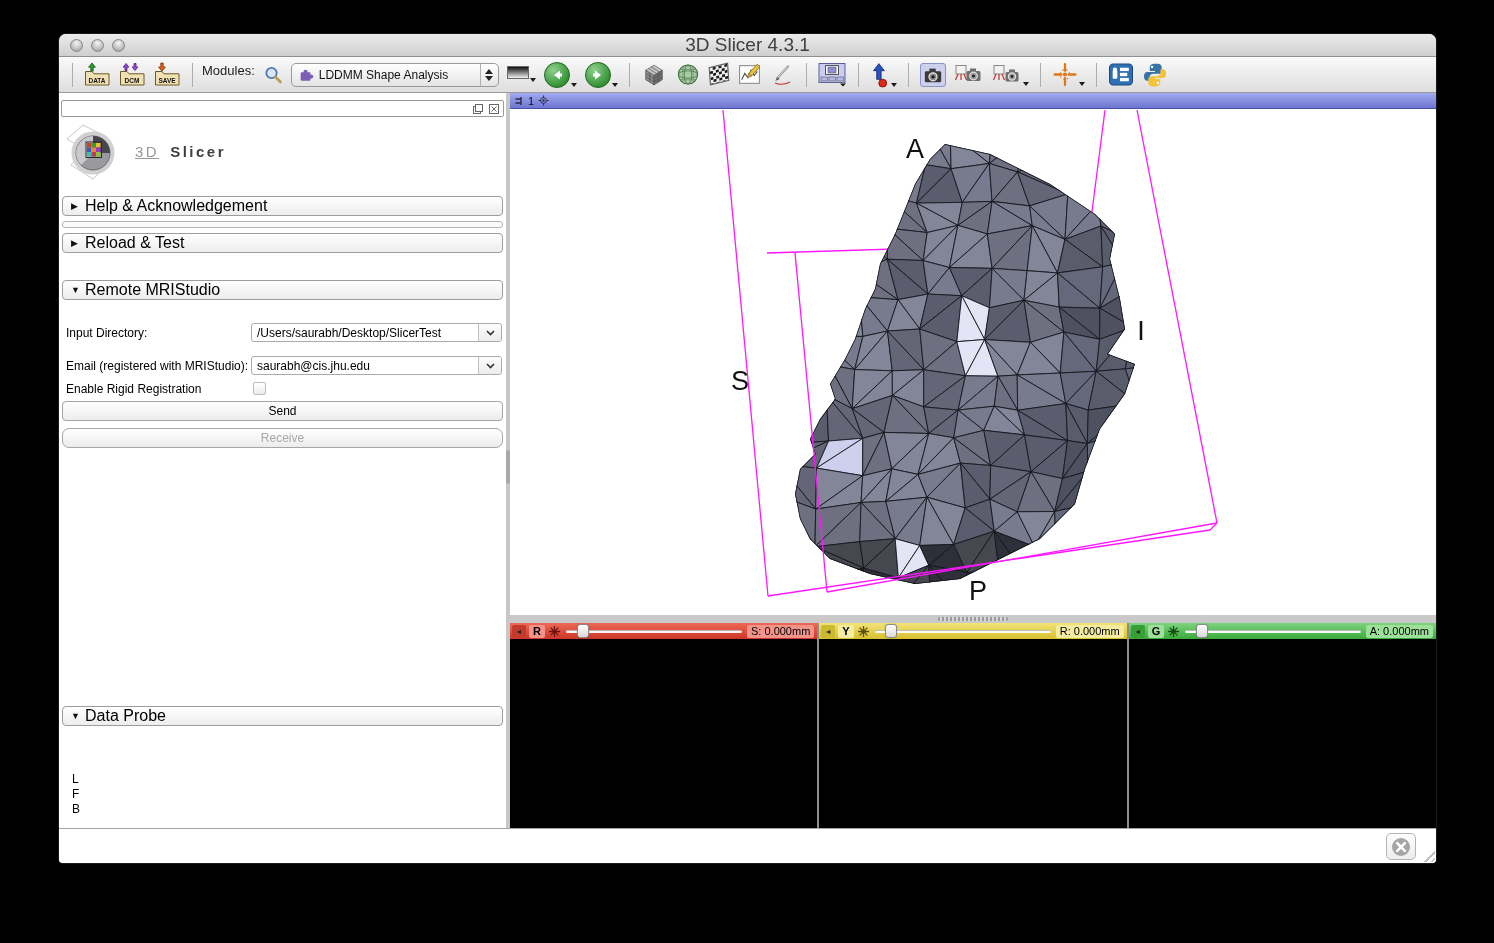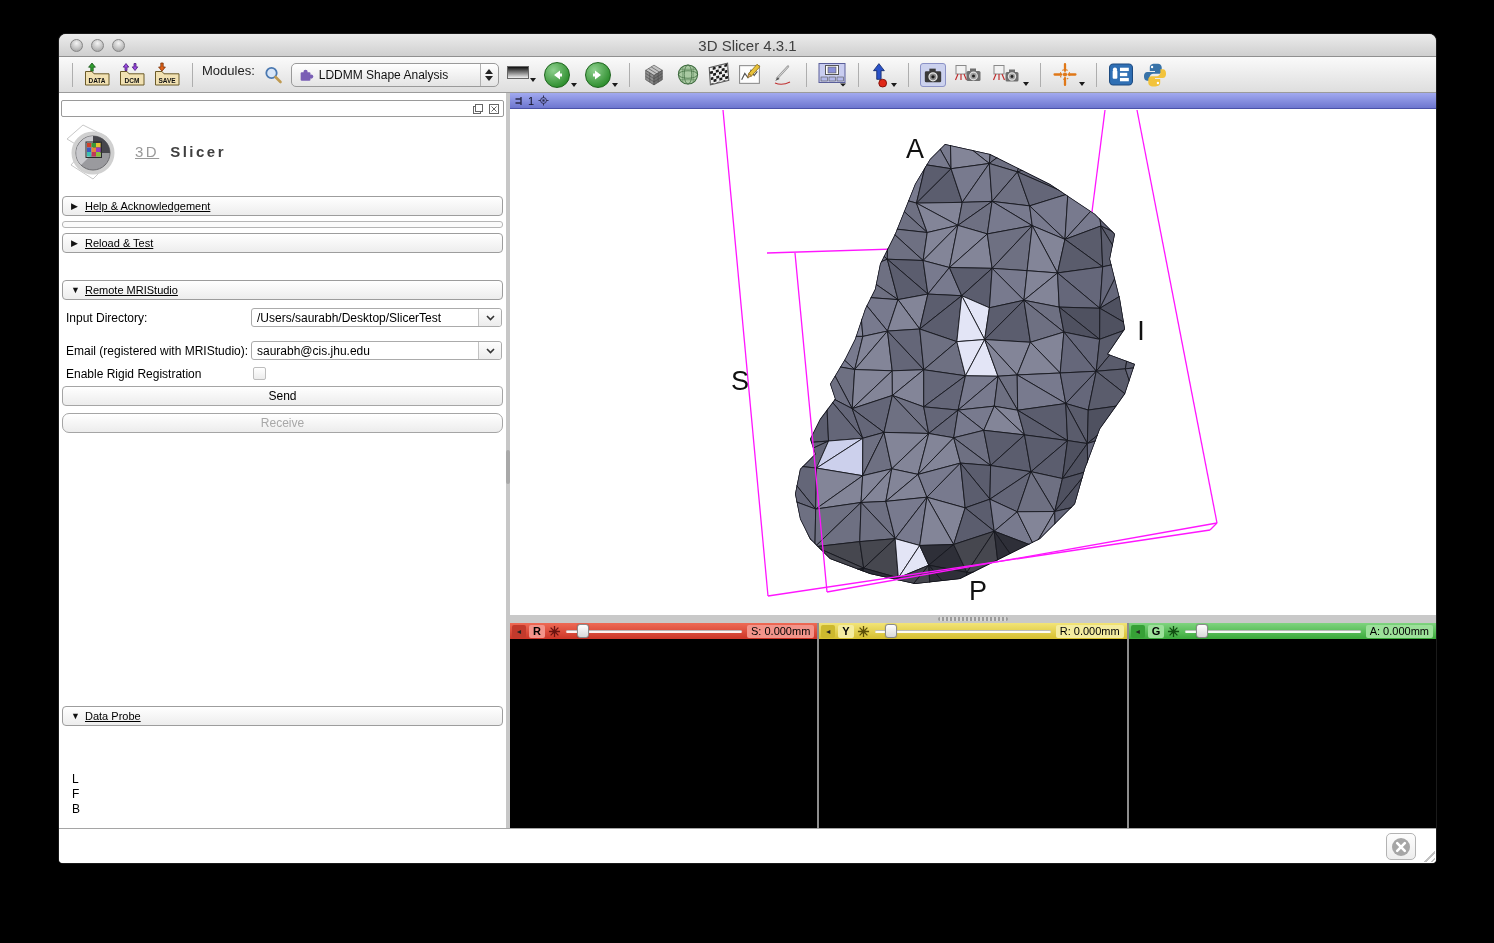--- a/index.html
+++ b/index.html
@@ -7,21 +7,21 @@
   *{box-sizing:border-box;}
   .window{position:absolute;left:59px;top:34px;width:1377px;height:829px;background:#ececec;
     border-radius:7px 7px 4px 4px;overflow:hidden;display:flex;flex-direction:column;
     box-shadow:0 0 0 1px #1a1a1a;}
   
   .titlebar{height:23px;background:linear-gradient(#ececec,#cfcfcf);border-bottom:1px solid #8f8f8f;
     position:relative;display:flex;align-items:center;flex:0 0 auto;}
   .lights{position:absolute;left:11px;top:5px;display:flex;gap:8px;}
   .light{width:13px;height:13px;border-radius:50%;border:1px solid #858585;
     background:radial-gradient(circle at 50% 30%,#f4f4f4,#b5b5b5 70%,#9a9a9a);}
-  .wtitle{margin:0 auto;font-size:15px;color:#404040;}
+  .wtitle{margin:0 auto;font-size:19px;color:#404040;}
   
   .toolbar{height:36px;background:linear-gradient(#fafafa,#dedede);border-bottom:1px solid #9b9b9b;
     display:flex;align-items:center;padding:0 6px;flex:0 0 auto;}
   .sep{width:1px;height:24px;background:#aeaeae;margin:0 7px;flex:0 0 auto;}
   .tbtn{display:flex;align-items:flex-end;position:relative;margin:0 4px;flex:0 0 auto;cursor:default;}
   .modlabel{font-size:13px;color:#222;margin:0 4px 8px 2px;}
   .combo-mod{display:flex;align-items:center;width:208px;height:24px;border:1px solid #9a9a9a;border-radius:5px;
     background:linear-gradient(#ffffff,#e4e4e4);padding:0 0 0 6px;margin:0 4px;}
   .combo-mod .mtext{font-size:12px;color:#111;flex:1;margin-left:5px;white-space:nowrap;overflow:hidden;}
   .stepper{width:18px;height:22px;border-left:1px solid #b0b0b0;display:flex;flex-direction:column;
@@ -46,21 +46,21 @@
   .scrollthumb{position:absolute;left:0;top:357px;width:4px;height:34px;background:#a9a9a9;border-radius:2px;}
   .dockbar{margin:7px 2px 0 2px;height:17px;border:1px solid #9a9a9a;border-radius:2px;background:#fff;
     display:flex;align-items:center;justify-content:flex-end;gap:4px;padding:0 3px;}
   .logo-row{margin-top:4px;height:62px;position:relative;}
   .logo-text{position:absolute;left:76px;top:22px;font-size:15px;letter-spacing:2.5px;}
   .logo-3d{color:#9a9a9a;text-decoration:underline;}
   .logo-slicer{color:#3f3f3f;font-weight:bold;margin-left:11px;}
   .sect{margin:0 3px;height:20px;border:1px solid #9d9d9d;border-radius:4px;
     background:linear-gradient(#ffffff,#ededed);display:flex;align-items:center;padding:0 8px;flex:0 0 auto;}
   .sect .arr{font-size:9px;color:#111;width:14px;}
-  .sect .stitle{font-size:11px;color:#000;text-decoration:underline;}
+  .sect .stitle{font-size:16px;color:#000;}
   .thinbar{margin:5px 3px 0 3px;height:7px;border:1px solid #b5b5b5;border-radius:3px;background:#fbfbfb;flex:0 0 auto;}
   .frow{margin:0 3px;height:19px;position:relative;flex:0 0 auto;}
   .flabel{position:absolute;left:4px;top:3px;font-size:12px;color:#000;}
   .fcombo{position:absolute;left:189px;right:1px;top:0;height:19px;border:1px solid #ababab;border-radius:3px;
     background:#fff;display:flex;align-items:center;}
   .fcombo .cval{flex:1;font-size:12px;color:#000;padding-left:5px;white-space:nowrap;overflow:hidden;}
   .fcombo .cbtn{width:23px;height:100%;border-left:1px solid #c2c2c2;display:flex;align-items:center;justify-content:center;
     background:linear-gradient(#fdfdfd,#ececec);border-radius:0 3px 3px 0;}
   .chk{position:absolute;left:191px;top:2px;width:13px;height:13px;border:1px solid #bdbdbd;border-radius:2px;
     background:linear-gradient(#fff,#ececec);}
@@ -364,21 +364,21 @@
       <div class="sect" style="margin-top:5px">
         <span class="arr">▶</span>
         <span class="stitle">Reload &amp; Test</span>
       </div>
 
       <div class="sect" style="margin-top:27px">
         <span class="arr">▼</span>
         <span class="stitle">Remote MRIStudio</span>
       </div>
 
-      <div class="frow" style="margin-top:8px">
+      <div class="frow" style="margin-top:23px">
         <span class="flabel">Input Directory:</span>
         <div class="fcombo">
           <span class="cval">/Users/saurabh/Desktop/SlicerTest</span>
           <span class="cbtn">
             <svg width="9" height="6" viewBox="0 0 9 6">
                 <path d="M1 1 l3.5 3.5 L8 1" fill="none" stroke="#333" stroke-width="1.6"></path>
               </svg>
           </span>
         </div>
       </div>

